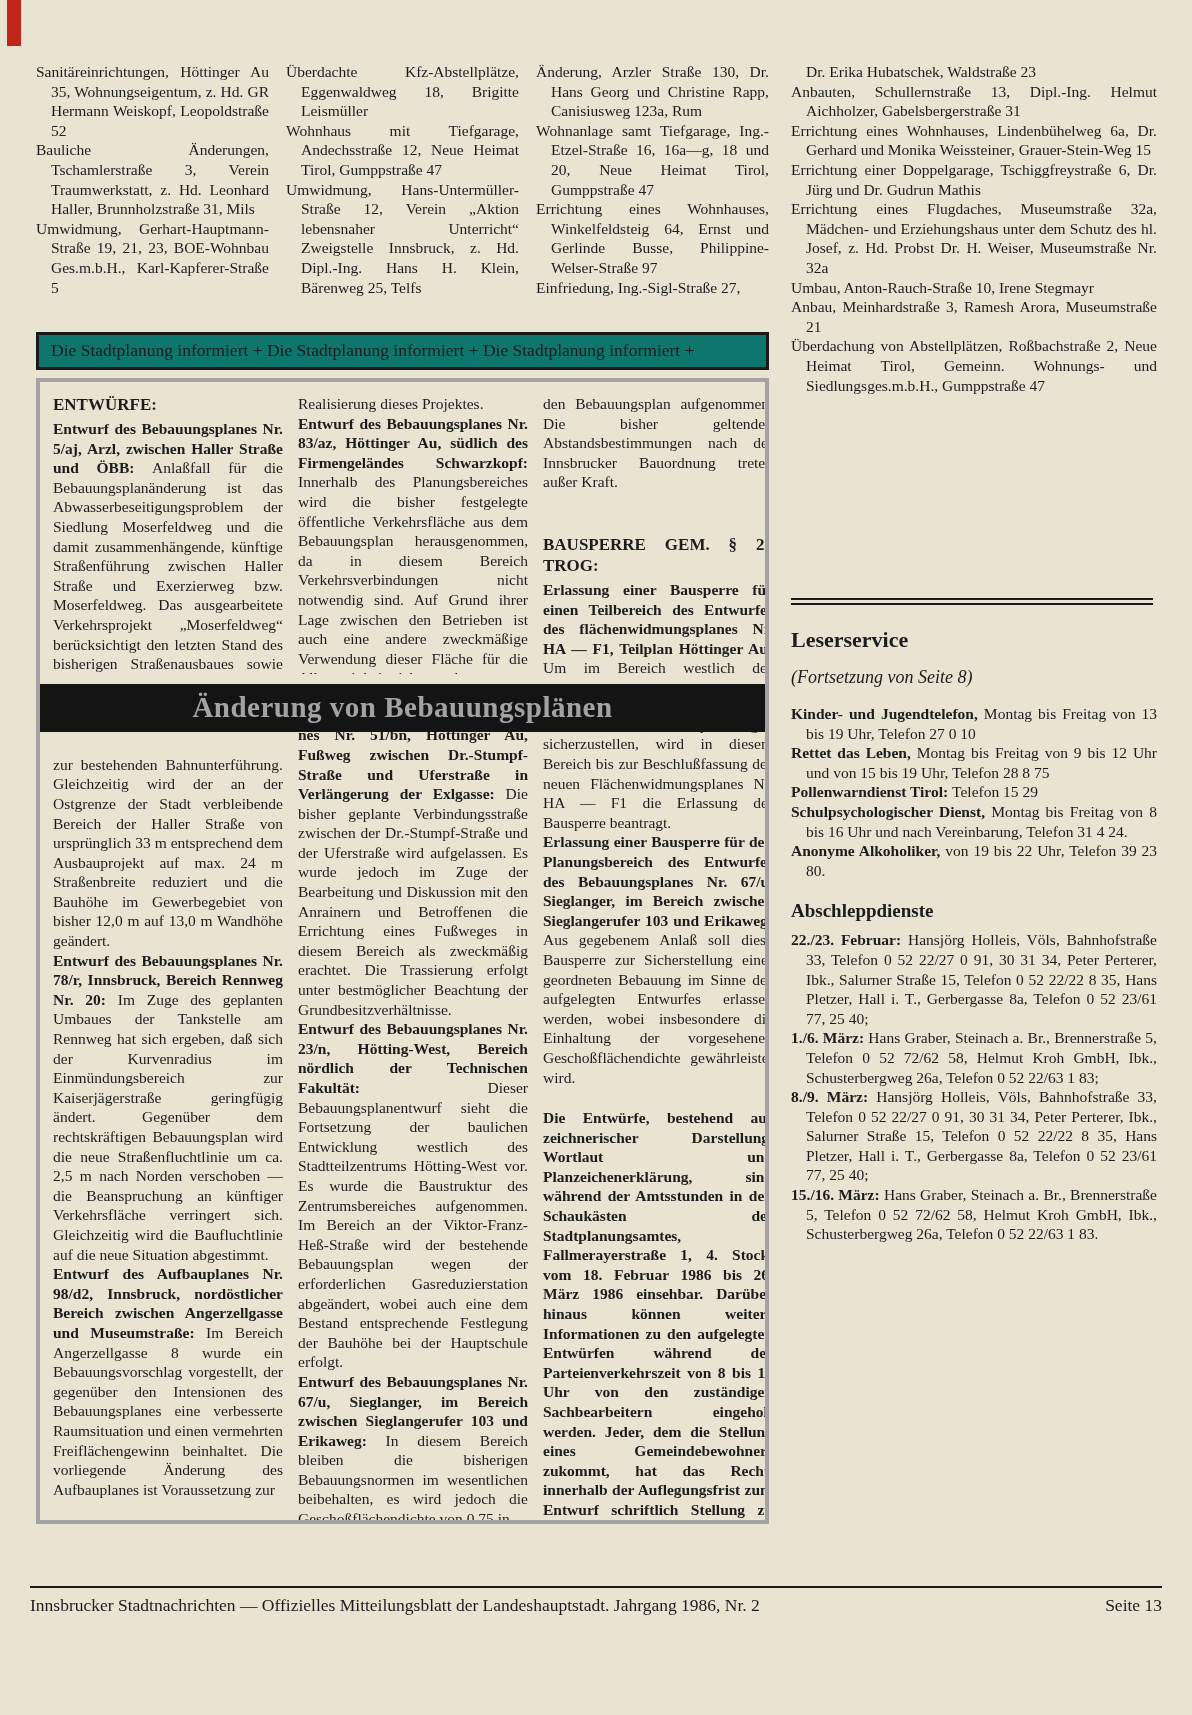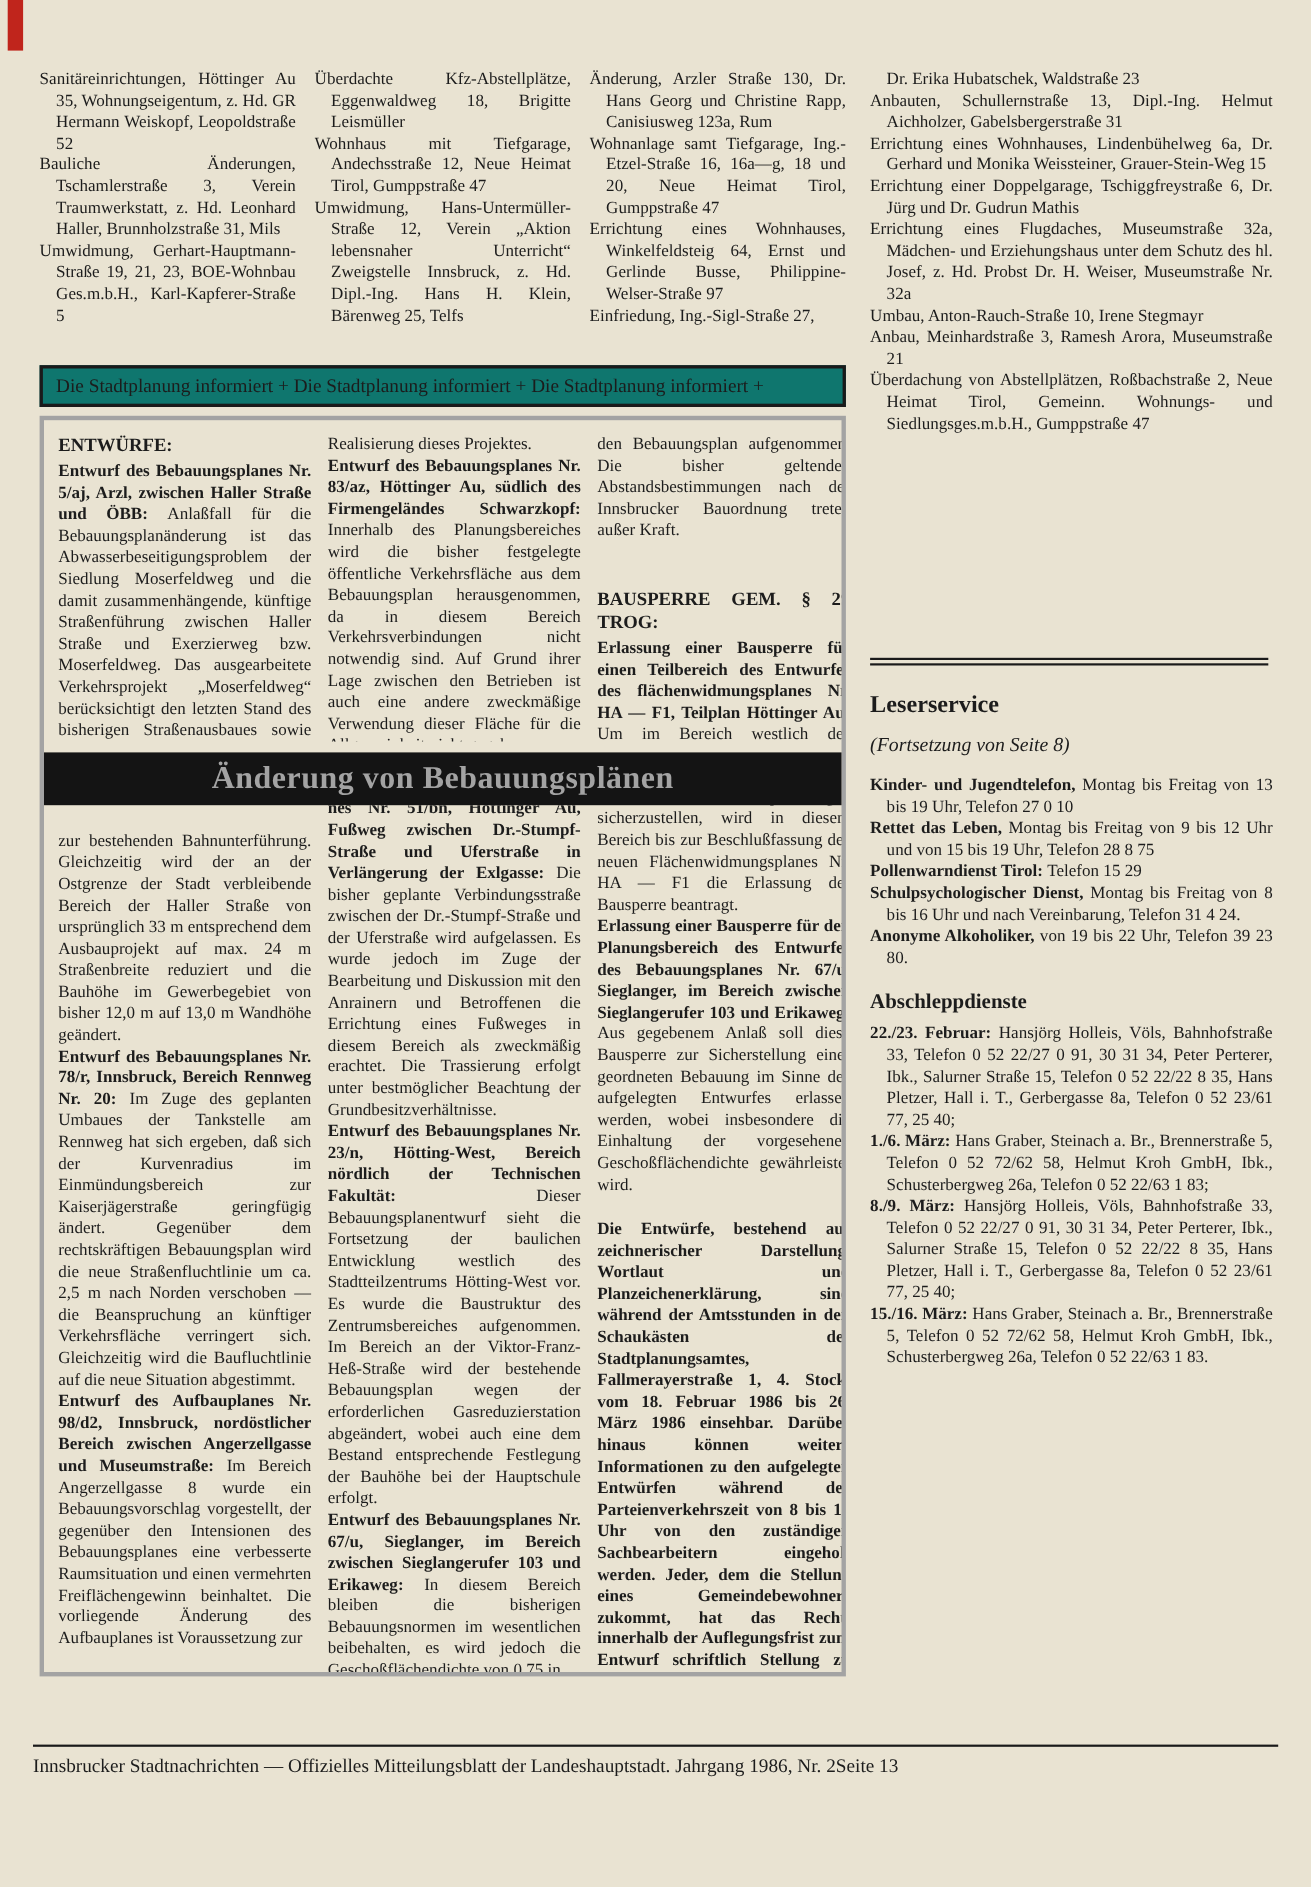--- a/index.html
+++ b/index.html
@@ -41,21 +41,21 @@
   }
 
   .rail-top { height: 520px; overflow: hidden; }
   .double-rule { height: 7px; border-top: 2px solid #1a1a1a; border-bottom: 2px solid #1a1a1a; margin: 16px 4px 22px 0; }
   .rail-h2 { font-size: 22px; font-weight: bold; margin: 2px 0 14px; }
   .rail-note { font-style: italic; font-size: 18px; margin-bottom: 16px; }
   .rail-h3 { font-size: 19px; font-weight: bold; margin: 20px 0 8px; }
 
   .footer { position: absolute; left: 30px; width: 1132px; top: 1586px; }
   .footer-rule { border-top: 2px solid #1a1a1a; margin-bottom: 7px; }
-  .footer-row { display: flex; justify-content: flex-start; font-size: 17.5px; }
+  .footer-row { display: flex; justify-content: space-between; font-size: 17.5px; }
 </style>
 </head>
 <body>
 
 <div class="red-mark"></div>
 
 <div class="content">
 
   <div class="left-zone">
 

